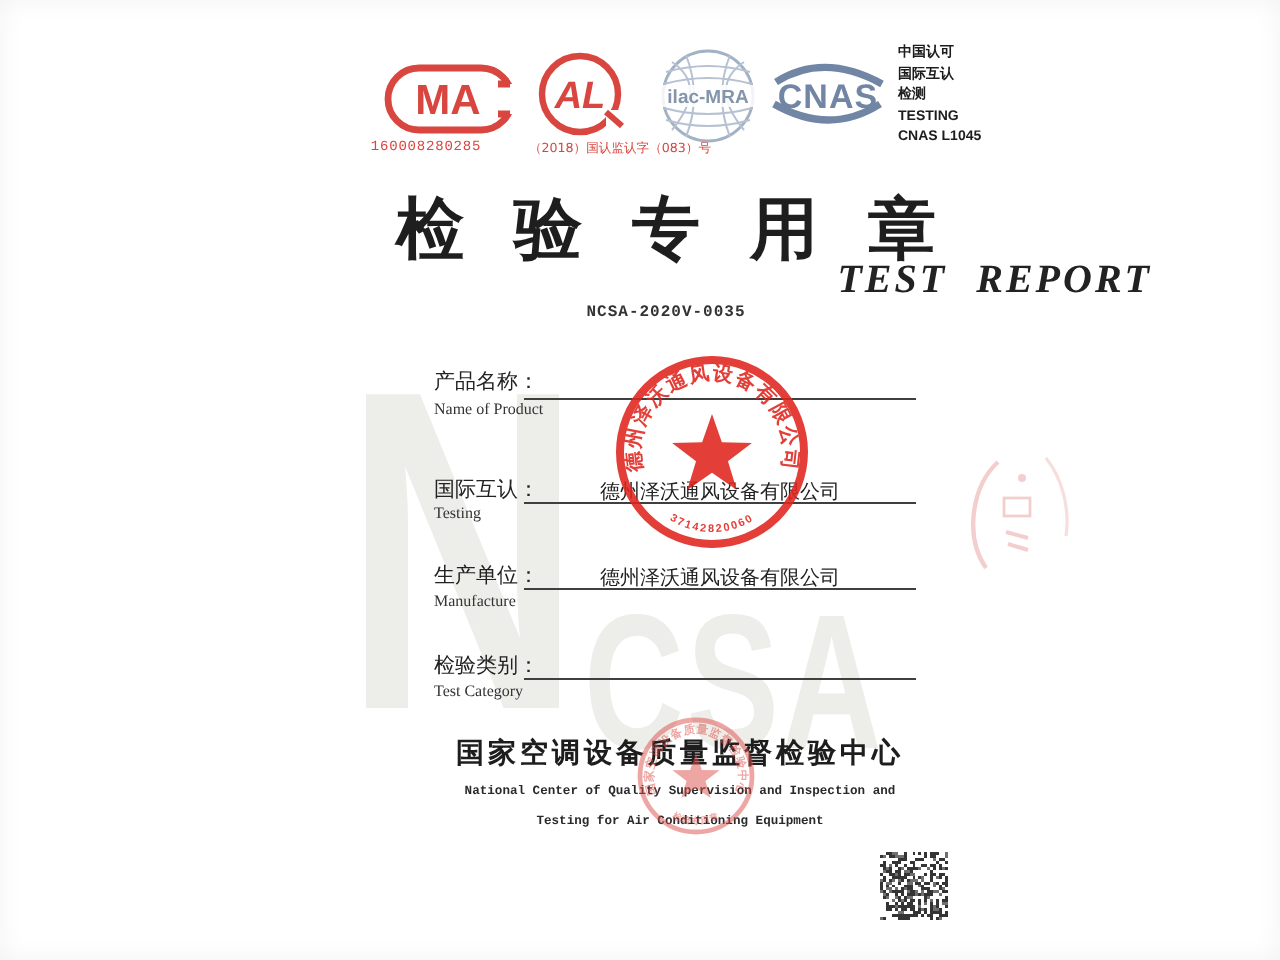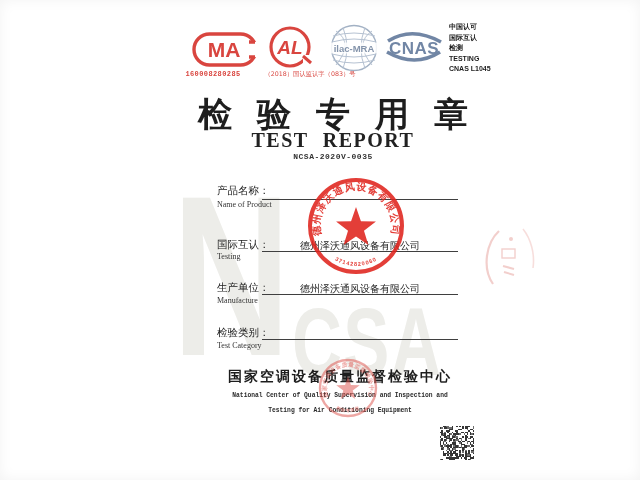--- a/index.html
+++ b/index.html
@@ -10,29 +10,29 @@
 
   
   .wm{position:absolute;left:172px;top:200px;height:190px;display:flex;align-items:flex-end;
       color:#edede9;font-family:"Liberation Sans",sans-serif;font-weight:bold;line-height:1;
       transform:scaleX(.72);transform-origin:left bottom;letter-spacing:2px;z-index:0;}
   .wm-n{font-size:228px;}
   .wm-rest{font-size:96px;}
 
   
   .logo-num{position:absolute;color:#d9453f;font-family:"Liberation Mono",monospace;
-            font-weight:bold;text-align:center;}
+            font-weight:normal;text-align:center;}
   .accred{position:absolute;left:449px;top:22px;width:70px;font-family:"Liberation Sans",sans-serif;
           font-size:7px;font-weight:bold;color:#1c1c1c;line-height:10.6px;}
 
   
   .title-cn{position:absolute;left:90px;top:92px;width:486px;text-align:center;
             font-size:34px;font-weight:bold;color:#1e1e1e;letter-spacing:25px;padding-left:25px;box-sizing:border-box;}
-  .title-en{position:absolute;left:90px;top:129px;width:486px;text-align:center;
-            font-size:20px;font-weight:600;letter-spacing:1.5px;word-spacing:8px;color:#222;}
+  .title-en{position:absolute;left:90px;top:129px;width:486px;text-align:right;
+            font-size:20px;font-weight:600;letter-spacing:1.5px;word-spacing:8px;color:#222;font-style:italic;}
   .report-no{position:absolute;left:90px;top:152px;width:486px;text-align:center;
              font-family:"Liberation Mono",monospace;font-size:8px;font-weight:bold;color:#333;letter-spacing:.5px;}
 
   
   .f-label{position:absolute;left:217px;font-size:10.5px;color:#222;}
   .f-en{position:absolute;left:217px;font-size:8px;color:#333;}
   .f-value{position:absolute;left:262px;width:196px;text-align:center;font-size:10px;color:#222;z-index:2;}
   .f-line{position:absolute;left:262px;width:196px;height:0;border-top:1.2px solid #3f3f3f;}
 
   

